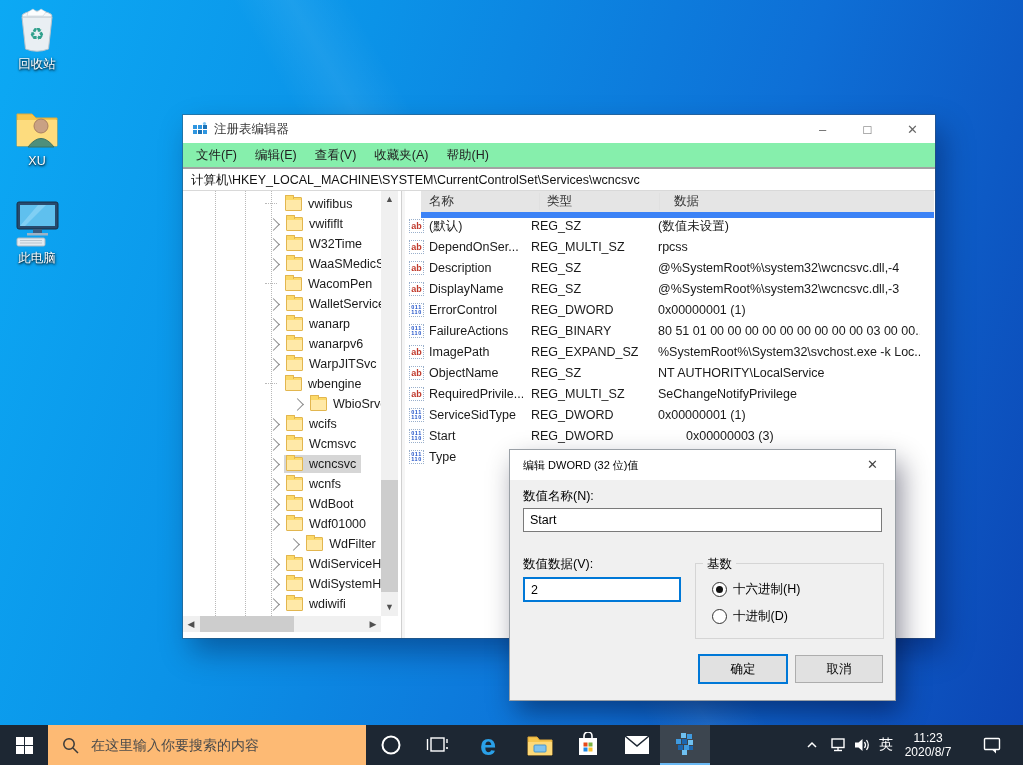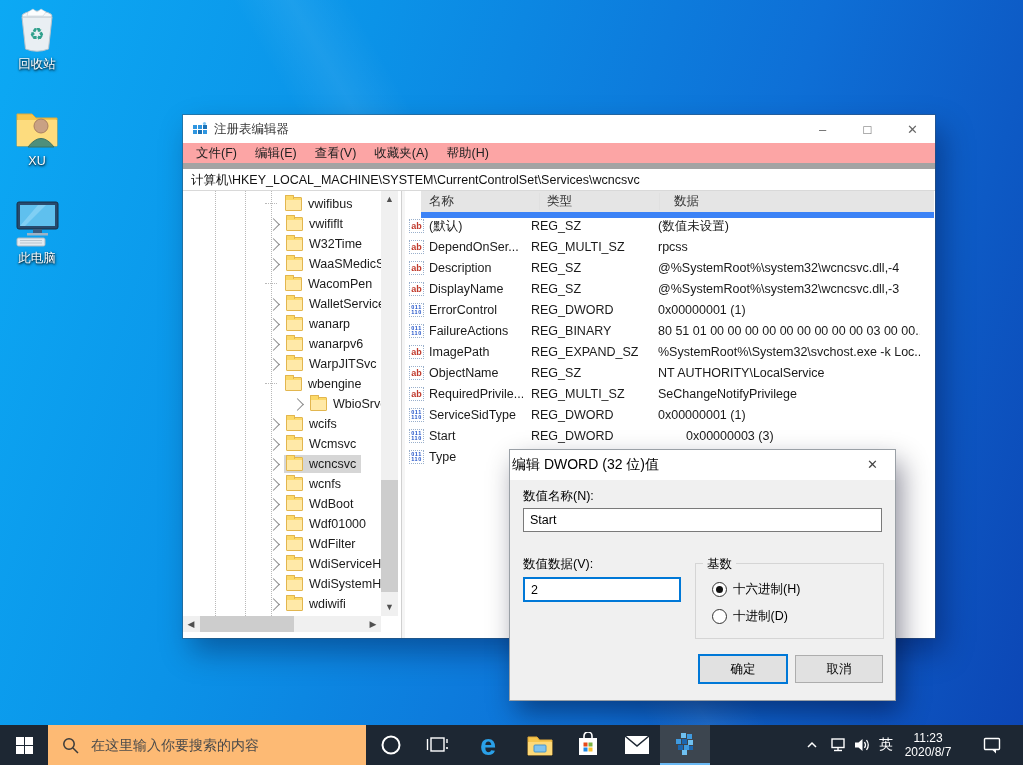--- a/index.html
+++ b/index.html
@@ -14,21 +14,21 @@
   .dicon .lbl{display:block;margin-top:2px;text-shadow:0 1px 2px rgba(0,0,0,.85),1px 1px 3px rgba(0,0,0,.6);}
   .dicon svg{display:block;margin:0 auto;}
   
   .win{position:absolute;left:183px;top:115px;width:752px;height:523px;background:#fff;z-index:5;
        box-shadow:0 0 0 1px rgba(60,80,100,.45),8px 14px 28px rgba(0,0,40,.35);}
   .titlebar{position:absolute;left:0;top:0;right:0;height:28px;background:#fff;display:flex;align-items:center;}
   .titlebar .appicon{width:16px;height:16px;margin:0 6px 0 9px;}
   .titlebar .ttext{font-size:12.5px;color:#333;}
   .caption-btns{position:absolute;right:0;top:0;height:28px;display:flex;}
   .cap-btn{width:45px;height:28px;display:flex;align-items:center;justify-content:center;color:#666;font-size:13px;}
-  .menubar{position:absolute;left:0;top:28px;right:0;height:26px;background:#fca5a5;display:flex;align-items:center;padding-left:4px;box-sizing:border-box;border-bottom:6px solid #a3a3a3;}
+  .menubar{position:absolute;left:0;top:28px;right:0;height:26px;background:#86efac;display:flex;align-items:center;padding-left:4px;box-sizing:border-box;border-bottom:2px solid #a3a3a3;}
   .menu-item{font-size:12.5px;color:#222;padding:4px 9px;}
   .addressbar{position:absolute;left:0;top:54px;right:0;height:22px;background:#fff;border-bottom:1px solid #d9d9d9;
       font-size:12.5px;color:#111;line-height:22px;padding-left:8px;box-sizing:border-box;white-space:nowrap;overflow:hidden;}
   .content{position:absolute;left:0;top:76px;right:0;bottom:0;background:#fff;}
   
   .tree{position:absolute;left:0;top:0;width:218px;bottom:0;overflow:hidden;background:#fff;}
   .vguide{position:absolute;top:0;bottom:16px;width:1px;border-left:1px dotted #b9b9b9;}
   .tree-item{position:absolute;left:0;height:20px;width:218px;display:flex;align-items:center;}
   .chev{width:8px;height:8px;margin-left:86px;border-right:1.6px solid #8a8a8a;border-bottom:1.6px solid #8a8a8a;
         transform:rotate(-45deg);flex:none;}
@@ -55,21 +55,21 @@
   .lv-row{position:absolute;left:0;height:21px;width:100%;}
   .vicon{position:absolute;left:4px;top:3px;width:15px;height:14px;border:1px dotted #9ab0cc;box-sizing:border-box;
          font-size:9px;font-weight:bold;color:#c0392b;text-align:center;line-height:12px;background:#fff;}
   .vicon.binary{color:#1f51c8;font-size:5.5px;line-height:5px;letter-spacing:.5px;font-weight:bold;padding-top:1px;}
   .vicon.binary i{display:block;font-style:normal;}
   .cell{position:absolute;top:0;height:21px;line-height:21px;font-size:12.5px;color:#1a1a1a;white-space:nowrap;overflow:hidden;}
   
   .dialog{position:absolute;left:510px;top:450px;width:385px;height:250px;background:#f0f0f0;z-index:10;
           box-shadow:0 0 0 1px #9aa0a6,6px 12px 26px rgba(0,0,30,.45);}
   .dlg-title{position:absolute;left:0;top:0;right:0;height:30px;background:#fff;display:flex;align-items:center;}
-  .dlg-title .t{font-size:14px;color:#000;margin-left:2px;}
+  .dlg-title .t{font-size:11px;color:#000;margin-left:13px;}
   .dlg-close{position:absolute;right:0;top:0;width:45px;height:30px;text-align:center;line-height:30px;color:#444;font-size:13px;}
   .dlg-label{position:absolute;font-size:12.5px;color:#000;}
   .inp{position:absolute;box-sizing:border-box;font-size:12.5px;font-family:inherit;color:#000;background:#fff;padding:0 6px;outline:none;}
   .inp.name{left:13px;top:58px;width:359px;height:24px;border:1px solid #7a7a7a;}
   .inp.data{left:13px;top:127px;width:158px;height:25px;border:2px solid #0078d7;}
   .groupbox{position:absolute;left:185px;top:113px;width:187px;height:74px;border:1px solid #d5d5d5;}
   .gb-label{position:absolute;left:7px;top:-8px;background:#f0f0f0;padding:0 4px;font-size:12.5px;color:#000;}
   .radio-row{position:absolute;left:16px;display:flex;align-items:center;font-size:12.5px;color:#000;}
   .radio{width:13px;height:13px;border:1px solid #333;border-radius:50%;margin-right:6px;position:relative;background:#fff;flex:none;}
   .radio.on:after{content:"";position:absolute;left:3px;top:3px;width:7px;height:7px;border-radius:50%;background:#111;}
@@ -282,21 +282,21 @@
               <span class="tlabel">WdBoot</span>
             </span>
           </div>
           <div class="tree-item" style="top: 323px;">
             <span class="chev"></span>
             <span class="row-body">
               <span class="folder"></span>
               <span class="tlabel">Wdf01000</span>
             </span>
           </div>
-          <div class="tree-item" style="top: 343px;">
+          <div class="tree-item" style="top: 343px; justify-content: center;">
             <span class="chev"></span>
             <span class="row-body">
               <span class="folder"></span>
               <span class="tlabel">WdFilter</span>
             </span>
           </div>
           <div class="tree-item" style="top: 363px;">
             <span class="chev"></span>
             <span class="row-body">
               <span class="folder"></span>

